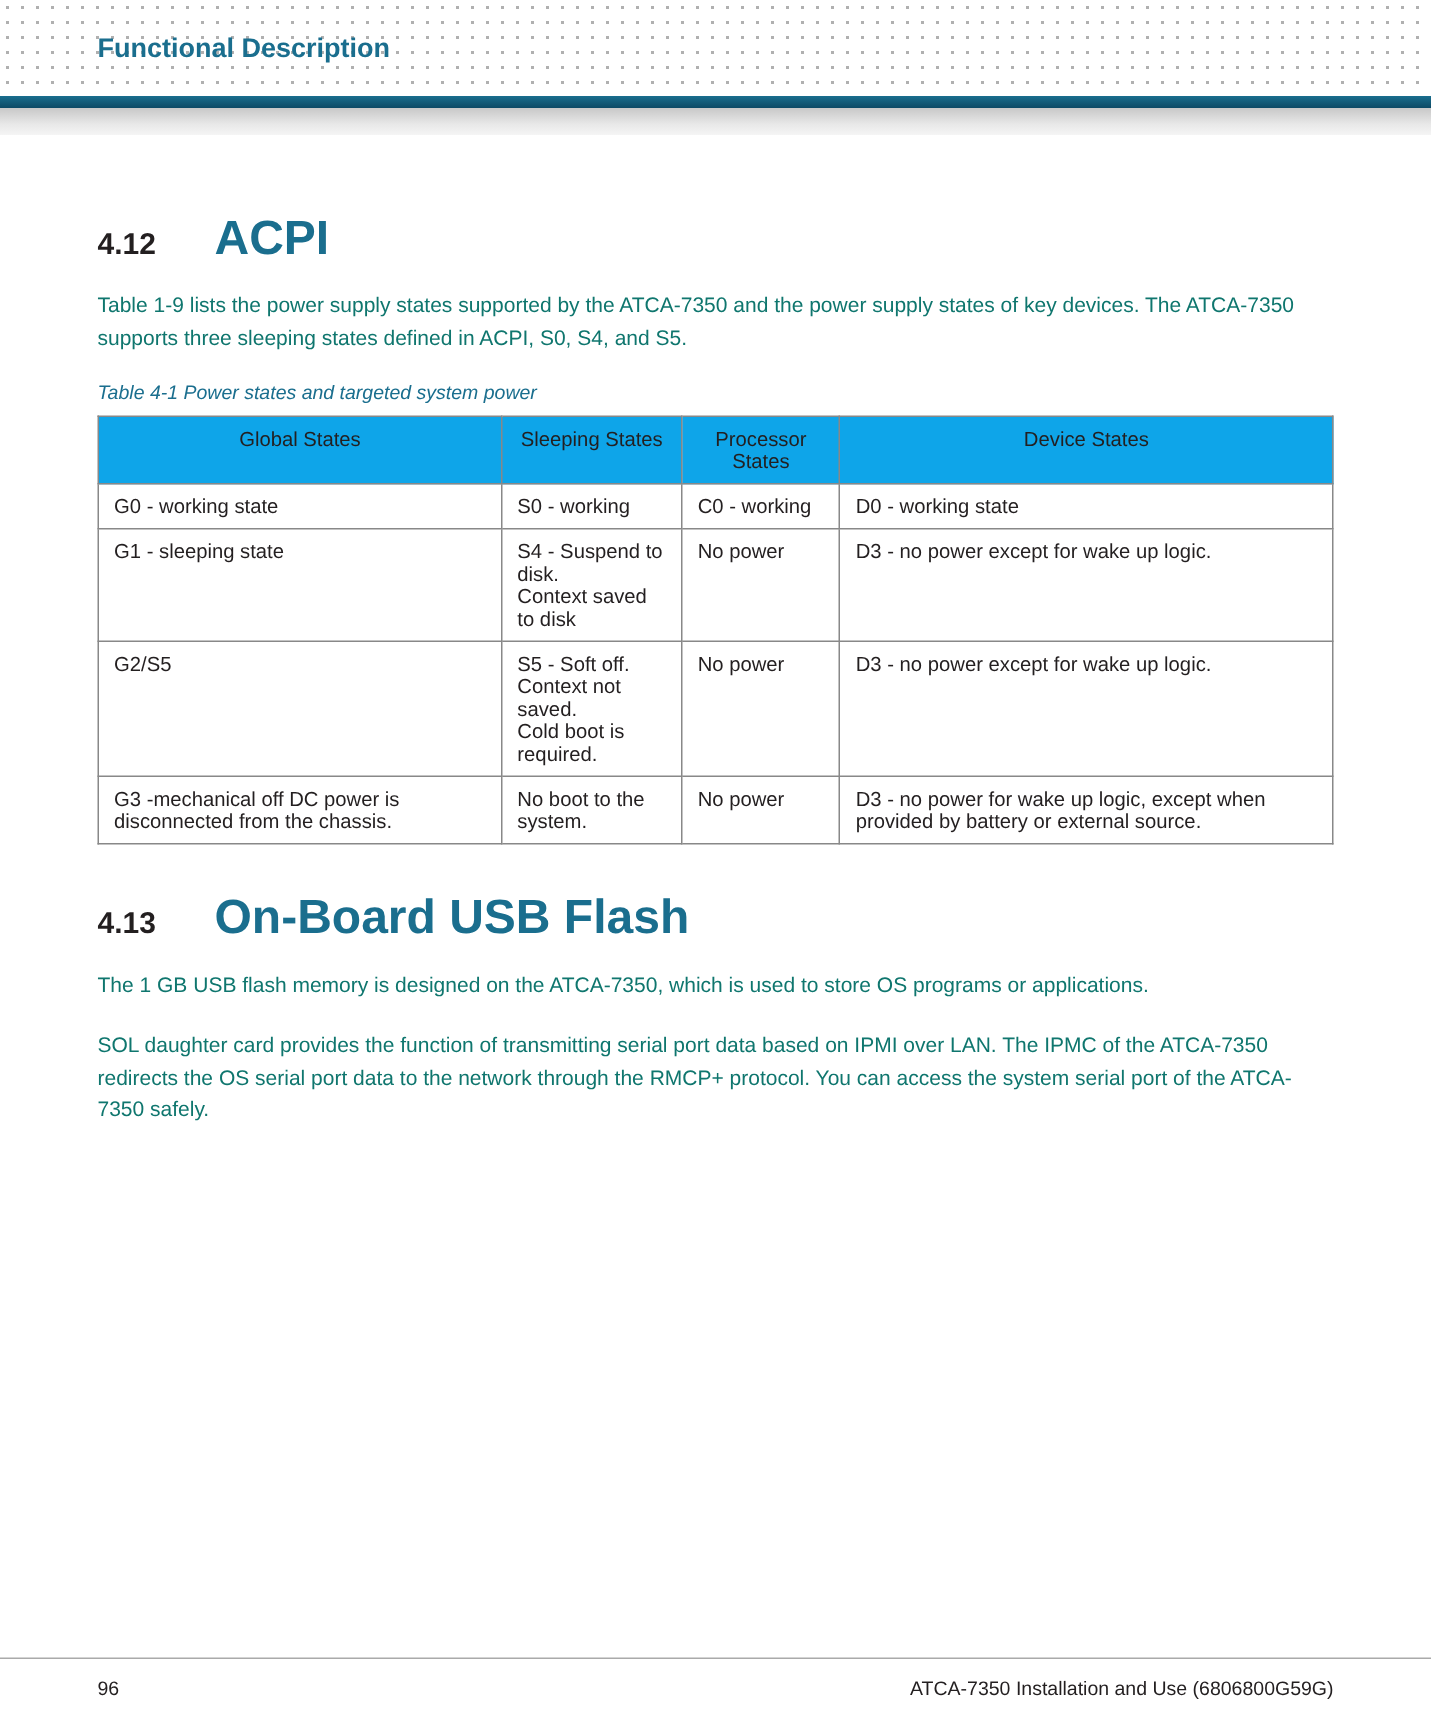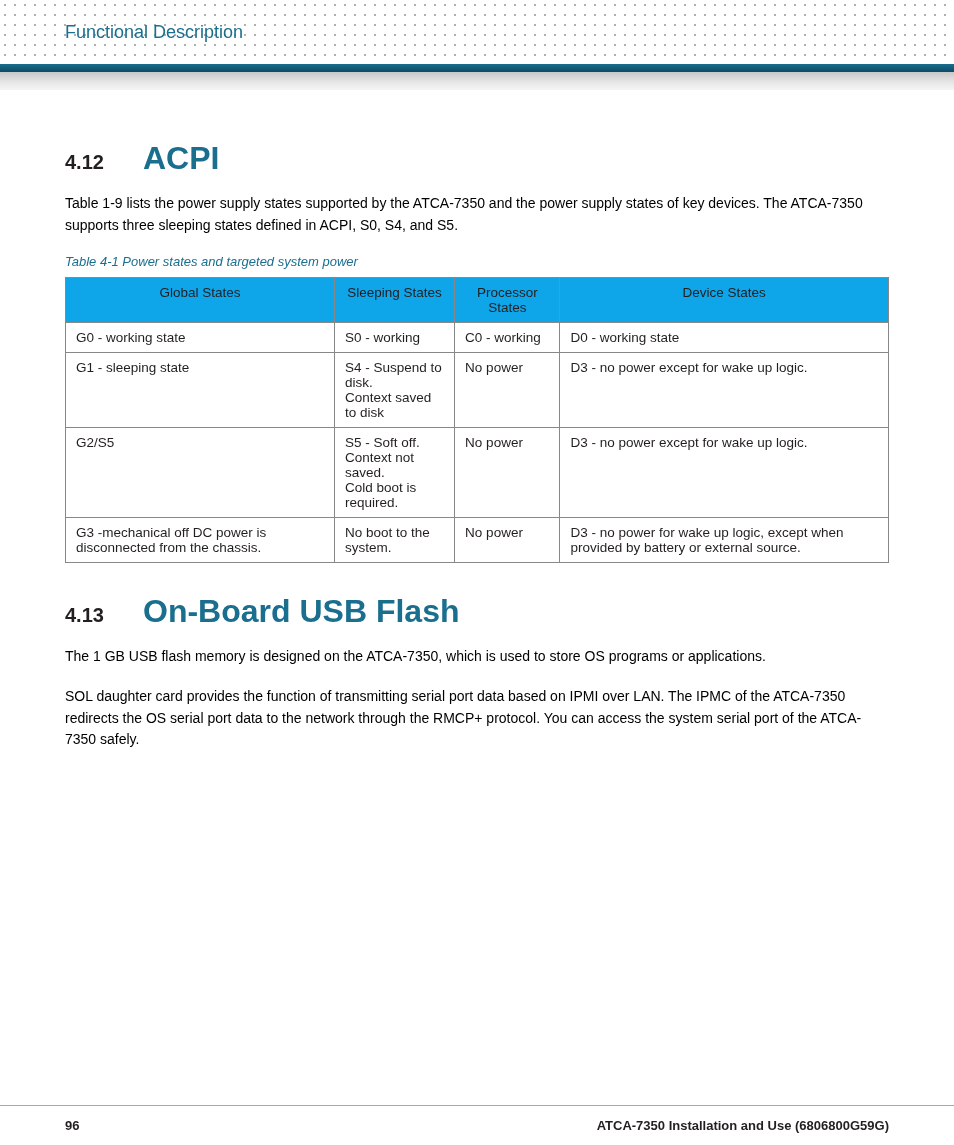--- a/index.html
+++ b/index.html
@@ -36,21 +36,21 @@
       left: 0;
       right: 0;
       height: 40px;
       display: flex;
       align-items: center;
       padding-left: 65px;
     }
 
     .header-title {
       font-size: 18px;
-      font-weight: normal;
+      font-weight: bold;
       color: #1a6e8e;
       z-index: 2;
       position: relative;
     }
 
     .blue-bar {
       position: absolute;
       bottom: 18px;
       left: 0;
       right: 0;
@@ -91,21 +91,21 @@
     .section-title {
       font-size: 32px;
       font-weight: bold;
       color: #1a6e8e;
     }
 
     
     .body-text {
       font-size: 14px;
       line-height: 1.55;
-      color: #000000;
+      color: #0f766e;
       margin-bottom: 18px;
       margin-left: 0;
     }
 
     
     .table-caption {
       font-size: 13px;
       color: #1a6e8e;
       font-style: italic;
       margin-bottom: 8px;
@@ -144,21 +144,20 @@
       left: 0;
       right: 0;
       height: 40px;
       border-top: 1px solid #aaa;
       display: flex;
       align-items: center;
       justify-content: space-between;
       padding: 0 65px;
       font-size: 13px;
       color: #231f20;
-      font-weight: bold;
     }
   </style>
 </head>
 <body>
 
 <div class="header-area">
   <div class="dot-pattern"></div>
   <div class="header-title-bar">
     <span class="header-title">Functional Description</span>
   </div>

